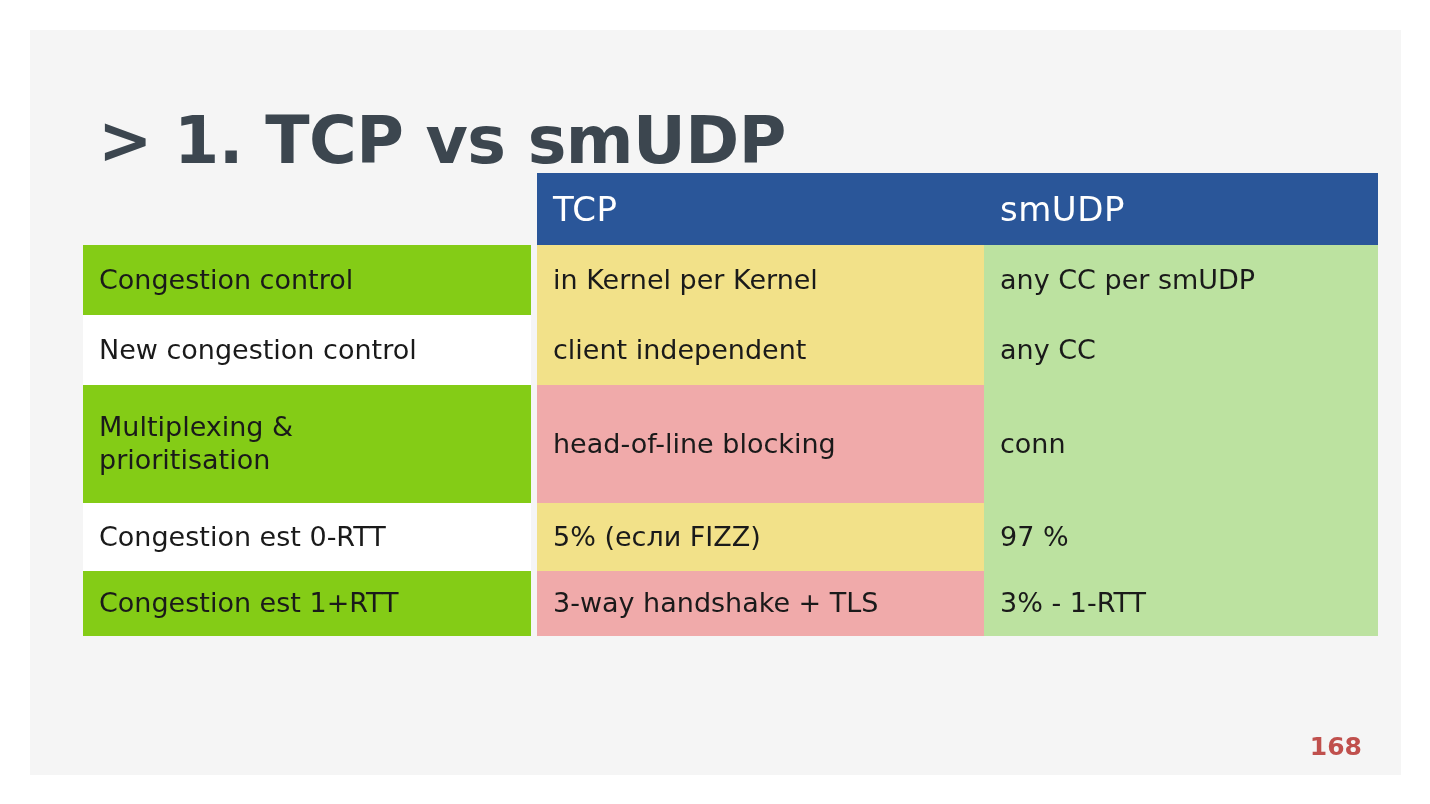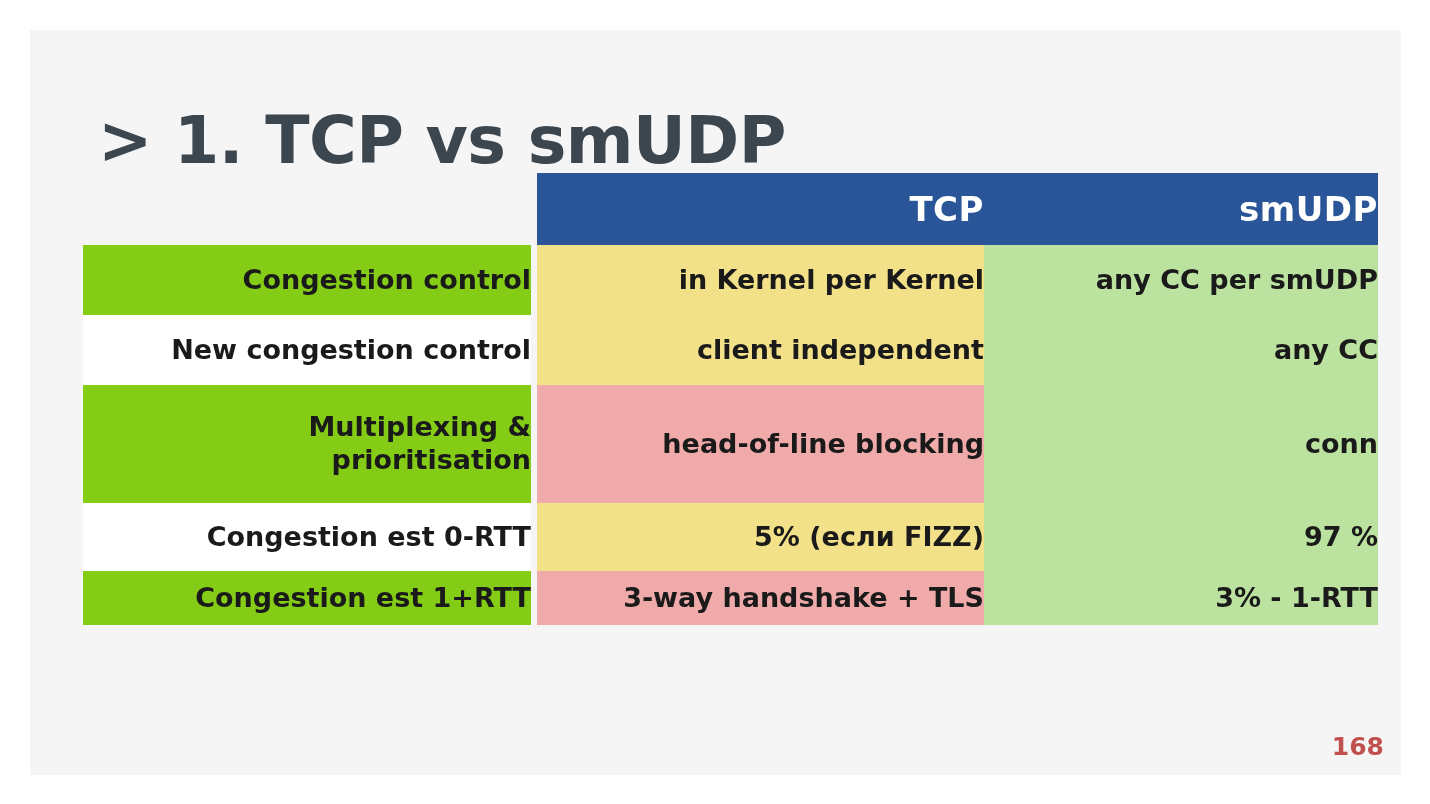--- a/index.html
+++ b/index.html
@@ -61,26 +61,26 @@
   #comparison-table {
     position: absolute;
     left: 53px;
     top: 143px;
     width: 1295px;
     border-collapse: collapse;
     table-layout: fixed;
   }
   #comparison-table td,
   #comparison-table th {
-    padding: 0;
+    padding: 16px;
     margin: 0;
     border: 0;
-    text-align: right;
+    text-align: left;
     vertical-align: middle;
-    font-weight: bold;
+    font-weight: normal;
   }
 
   col.c-label { width: 448px; }
   col.c-gap   { width: 6px;  }
   col.c-tcp   { width: 447px; }
   col.c-udp   { width: 394px; }
 
   
   thead tr { height: 72px; }
   th.head-blank {
@@ -119,21 +119,21 @@
   tr.r3 { height: 70px; }
   tr.r4 { height: 118px; }
   tr.r5 { height: 68px; }
   tr.r6 { height: 54px; }
 
   .two-line { display: block; }
 
   
   #page-number {
     position: absolute;
-    right: 17px;
+    right: 39px;
     bottom: 14px;
     font-size: 25px;
     font-weight: bold;
     color: #c0504d;
     font-family: "DejaVu Sans", sans-serif;
   }
 </style>
 </head>
 <body>
 

